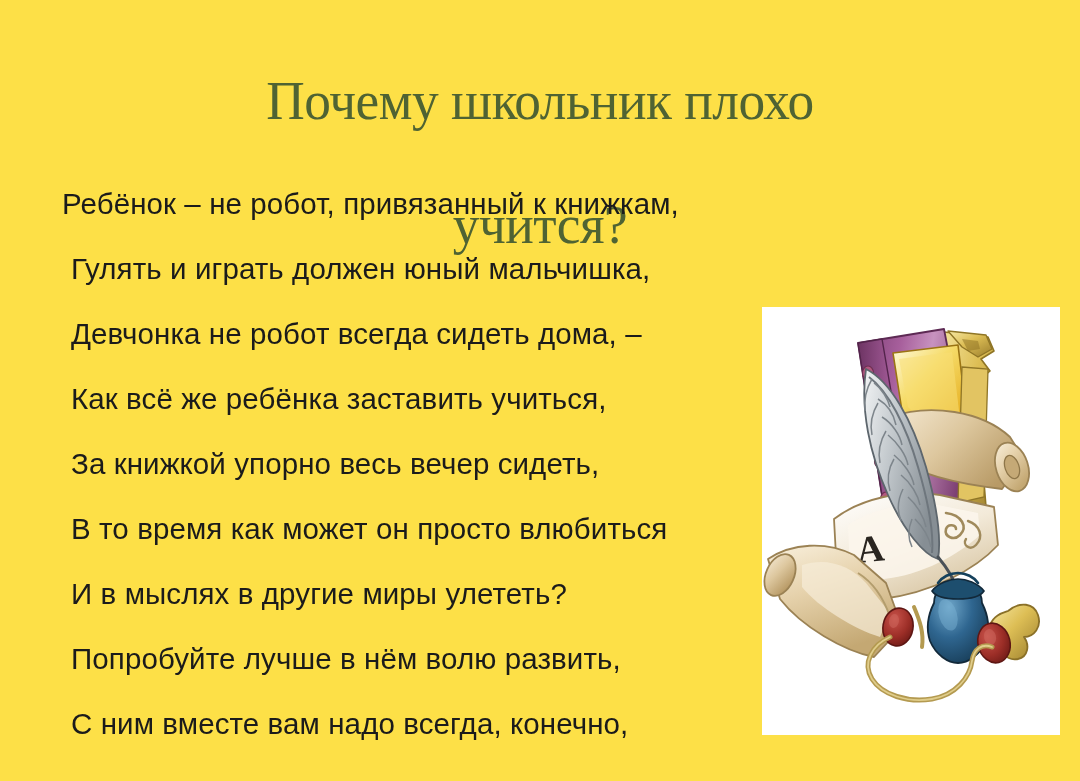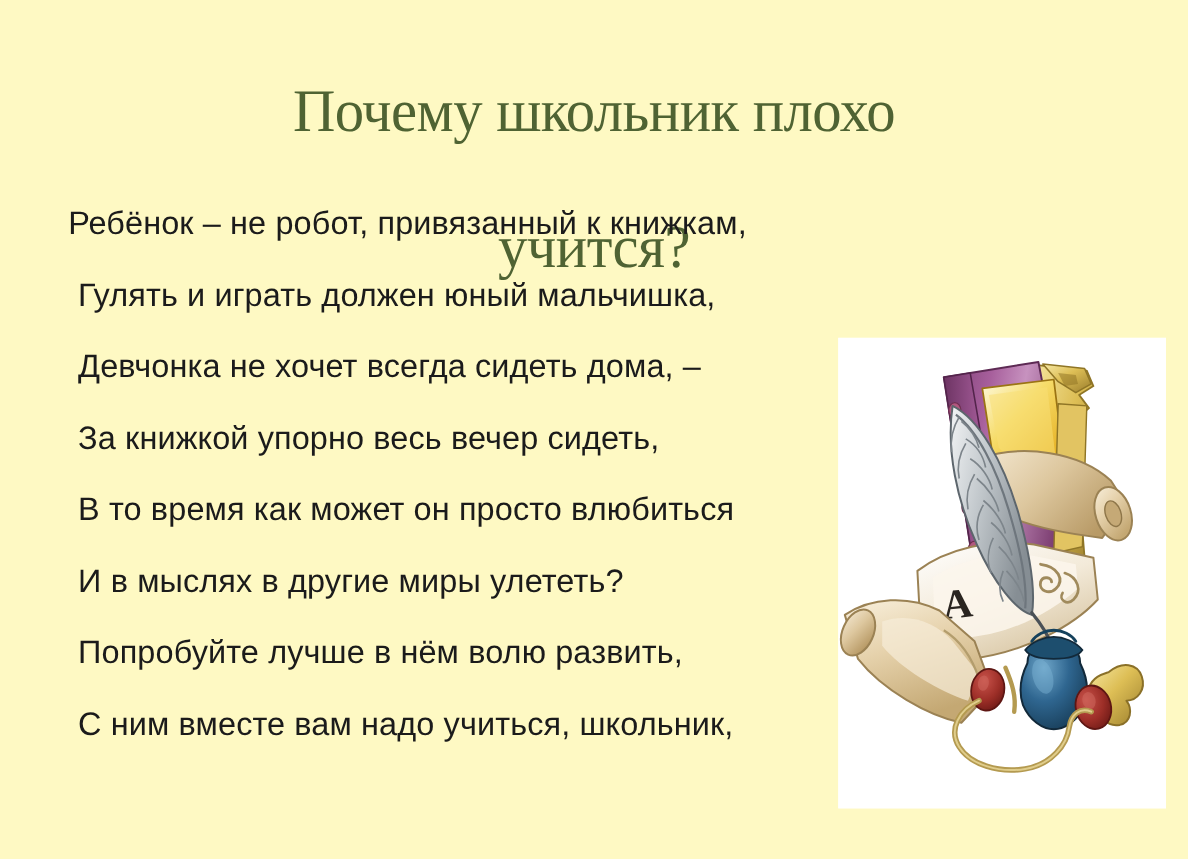--- a/index.html
+++ b/index.html
@@ -11,21 +11,21 @@
     height: 781px;
     background: #e4e0ea;
     font-family: "Liberation Serif", "DejaVu Serif", serif;
     overflow: hidden;
     position: relative;
   }
 
   .slide {
     position: absolute;
     inset: 0;
-    background: #fef9c3;
+    background: #fde047;
   }
 
   
   .title-block {
     position: absolute;
     top: 8px;
     left: 0;
     width: 1080px;
     text-align: center;
     color: #4f6333;
@@ -83,26 +83,27 @@
 <div class="slide">
 
   <div class="title-block">
     <span class="title-line">Почему школьник плохо</span>
     <span class="title-line">учится?</span>
   </div>
 
   <div class="poem">
     <span class="poem-line">Ребёнок – не робот, привязанный к книжкам,</span>
     <span class="poem-line indent">Гулять и играть должен юный мальчишка,</span>
-    <span class="poem-line indent">Девчонка не хочет всегда сидеть дома, –</span>
+    <span class="poem-line indent">Девчонка не робот всегда сидеть дома, –</span>
+    <span class="poem-line indent">Как всё же ребёнка заставить учиться,</span>
     <span class="poem-line indent">За книжкой упорно весь вечер сидеть,</span>
     <span class="poem-line indent">В то время как может он просто влюбиться</span>
     <span class="poem-line indent">И в мыслях в другие миры улететь?</span>
     <span class="poem-line indent">Попробуйте лучше в нём волю развить,</span>
-    <span class="poem-line indent">С ним вместе вам надо учиться, школьник,</span>
+    <span class="poem-line indent">С ним вместе вам надо всегда, конечно,</span>
   </div>
 
   <div class="illustration">
     <svg viewBox="0 0 298 428" xmlns="http://www.w3.org/2000/svg">
       <defs>
         <linearGradient id="gBook" x1="0" y1="0" x2="1" y2="0.3">
           <stop offset="0%" stop-color="#7a3e72"></stop>
           <stop offset="35%" stop-color="#a75f9c"></stop>
           <stop offset="60%" stop-color="#c792bf"></stop>
           <stop offset="100%" stop-color="#7e4073"></stop>

